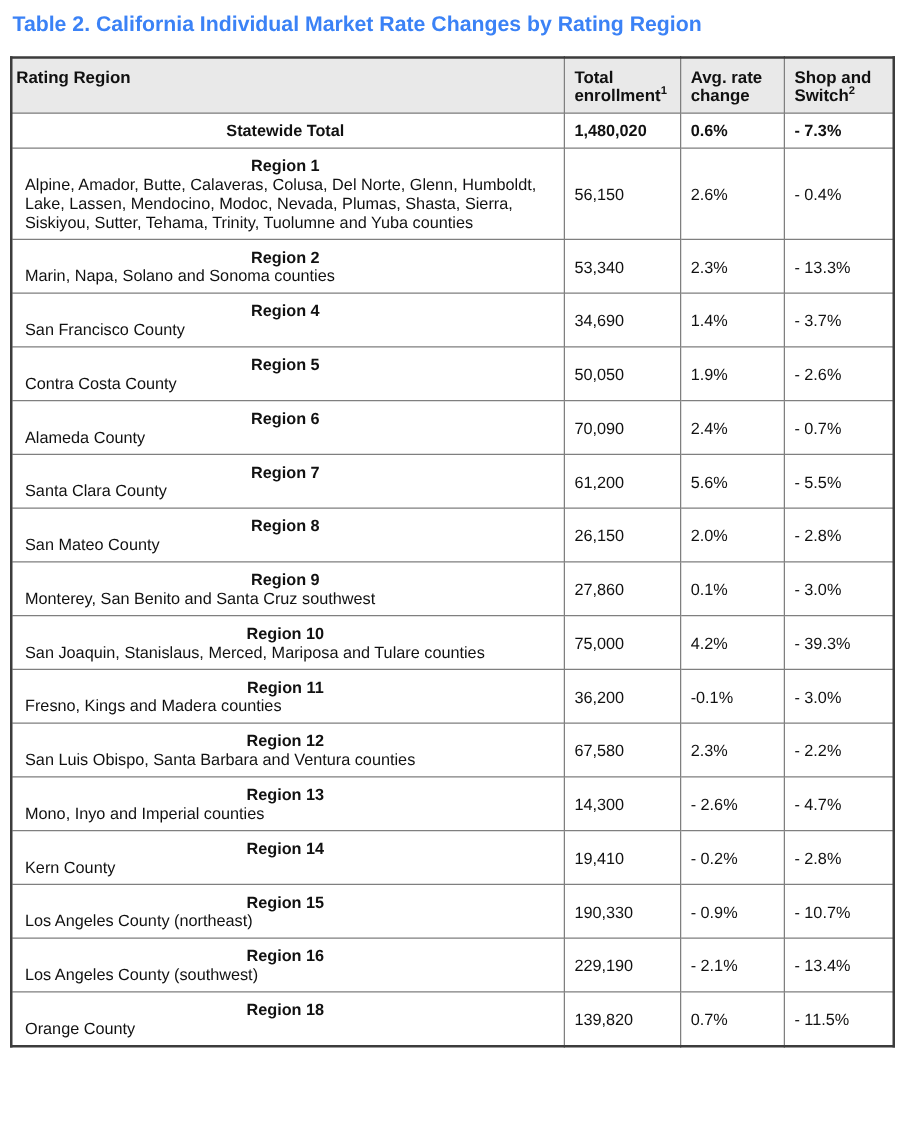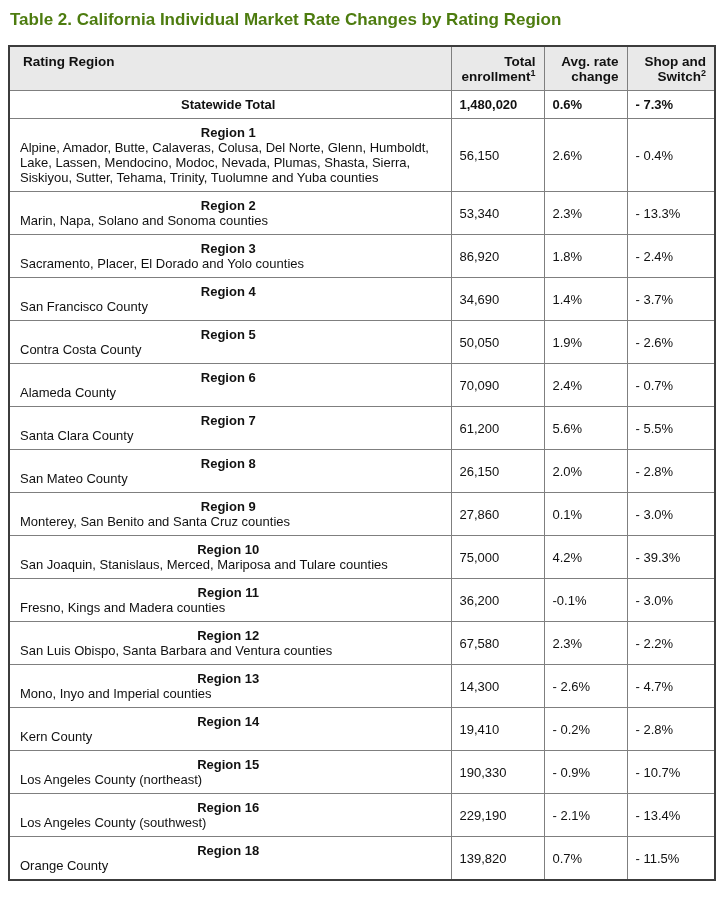--- a/index.html
+++ b/index.html
@@ -13,21 +13,21 @@
     font-family: "Liberation Sans", sans-serif;
     color: #111111;
     box-sizing: border-box;
   }
   .page {
     padding: 8px 6px 0 8px;
   }
   .doc-title {
     font-size: 17px;
     font-weight: bold;
-    color: #4d7c0f;
+    color: #3b82f6;
     margin: 2px 0 15px 2px;
     letter-spacing: 0;
   }
   table.rate-table {
     border-collapse: collapse;
     table-layout: fixed;
     width: 706px;
     border: 2px solid #3c3c3c;
   }
   table.rate-table th,
@@ -35,26 +35,26 @@
     border: 1px solid #7f7f7f;
     box-sizing: border-box;
   }
   thead th {
     background: #e9e9e9;
     vertical-align: top;
     padding: 7px 8px 6px 8px;
     font-size: 13.5px;
     line-height: 15px;
     font-weight: bold;
-    text-align: right;
+    text-align: left;
     border-bottom: 2px solid #3c3c3c;
   }
   thead th.col-region {
     text-align: left;
-    padding-left: 13px;
+    padding-left: 3px;
   }
   thead th sup {
     font-size: 9px;
     line-height: 0;
   }
   tbody td {
     padding: 6px 8px;
     font-size: 13px;
     line-height: 15px;
     vertical-align: middle;
@@ -128,29 +128,20 @@
     <td class="cell-region">
       <div class="region-name">Region 2</div>
       <div class="region-counties">Marin, Napa, Solano and Sonoma counties</div>
     </td>
     <td class="cell-num">53,340</td>
     <td class="cell-num">2.3%</td>
     <td class="cell-num">- 13.3%</td>
   </tr>
         <tr>
     <td class="cell-region">
-      <div class="region-name">Region 3</div>
-      <div class="region-counties">Sacramento, Placer, El Dorado and Yolo counties</div>
-    </td>
-    <td class="cell-num">86,920</td>
-    <td class="cell-num">1.8%</td>
-    <td class="cell-num">- 2.4%</td>
-  </tr>
-        <tr>
-    <td class="cell-region">
       <div class="region-name">Region 4</div>
       <div class="region-counties">San Francisco County</div>
     </td>
     <td class="cell-num">34,690</td>
     <td class="cell-num">1.4%</td>
     <td class="cell-num">- 3.7%</td>
   </tr>
         <tr>
     <td class="cell-region">
       <div class="region-name">Region 5</div>
@@ -183,21 +174,21 @@
       <div class="region-name">Region 8</div>
       <div class="region-counties">San Mateo County</div>
     </td>
     <td class="cell-num">26,150</td>
     <td class="cell-num">2.0%</td>
     <td class="cell-num">- 2.8%</td>
   </tr>
         <tr>
     <td class="cell-region">
       <div class="region-name">Region 9</div>
-      <div class="region-counties">Monterey, San Benito and Santa Cruz counties</div>
+      <div class="region-counties">Monterey, San Benito and Santa Cruz southwest</div>
     </td>
     <td class="cell-num">27,860</td>
     <td class="cell-num">0.1%</td>
     <td class="cell-num">- 3.0%</td>
   </tr>
         <tr>
     <td class="cell-region">
       <div class="region-name">Region 10</div>
       <div class="region-counties">San Joaquin, Stanislaus, Merced, Mariposa and Tulare counties</div>
     </td>

